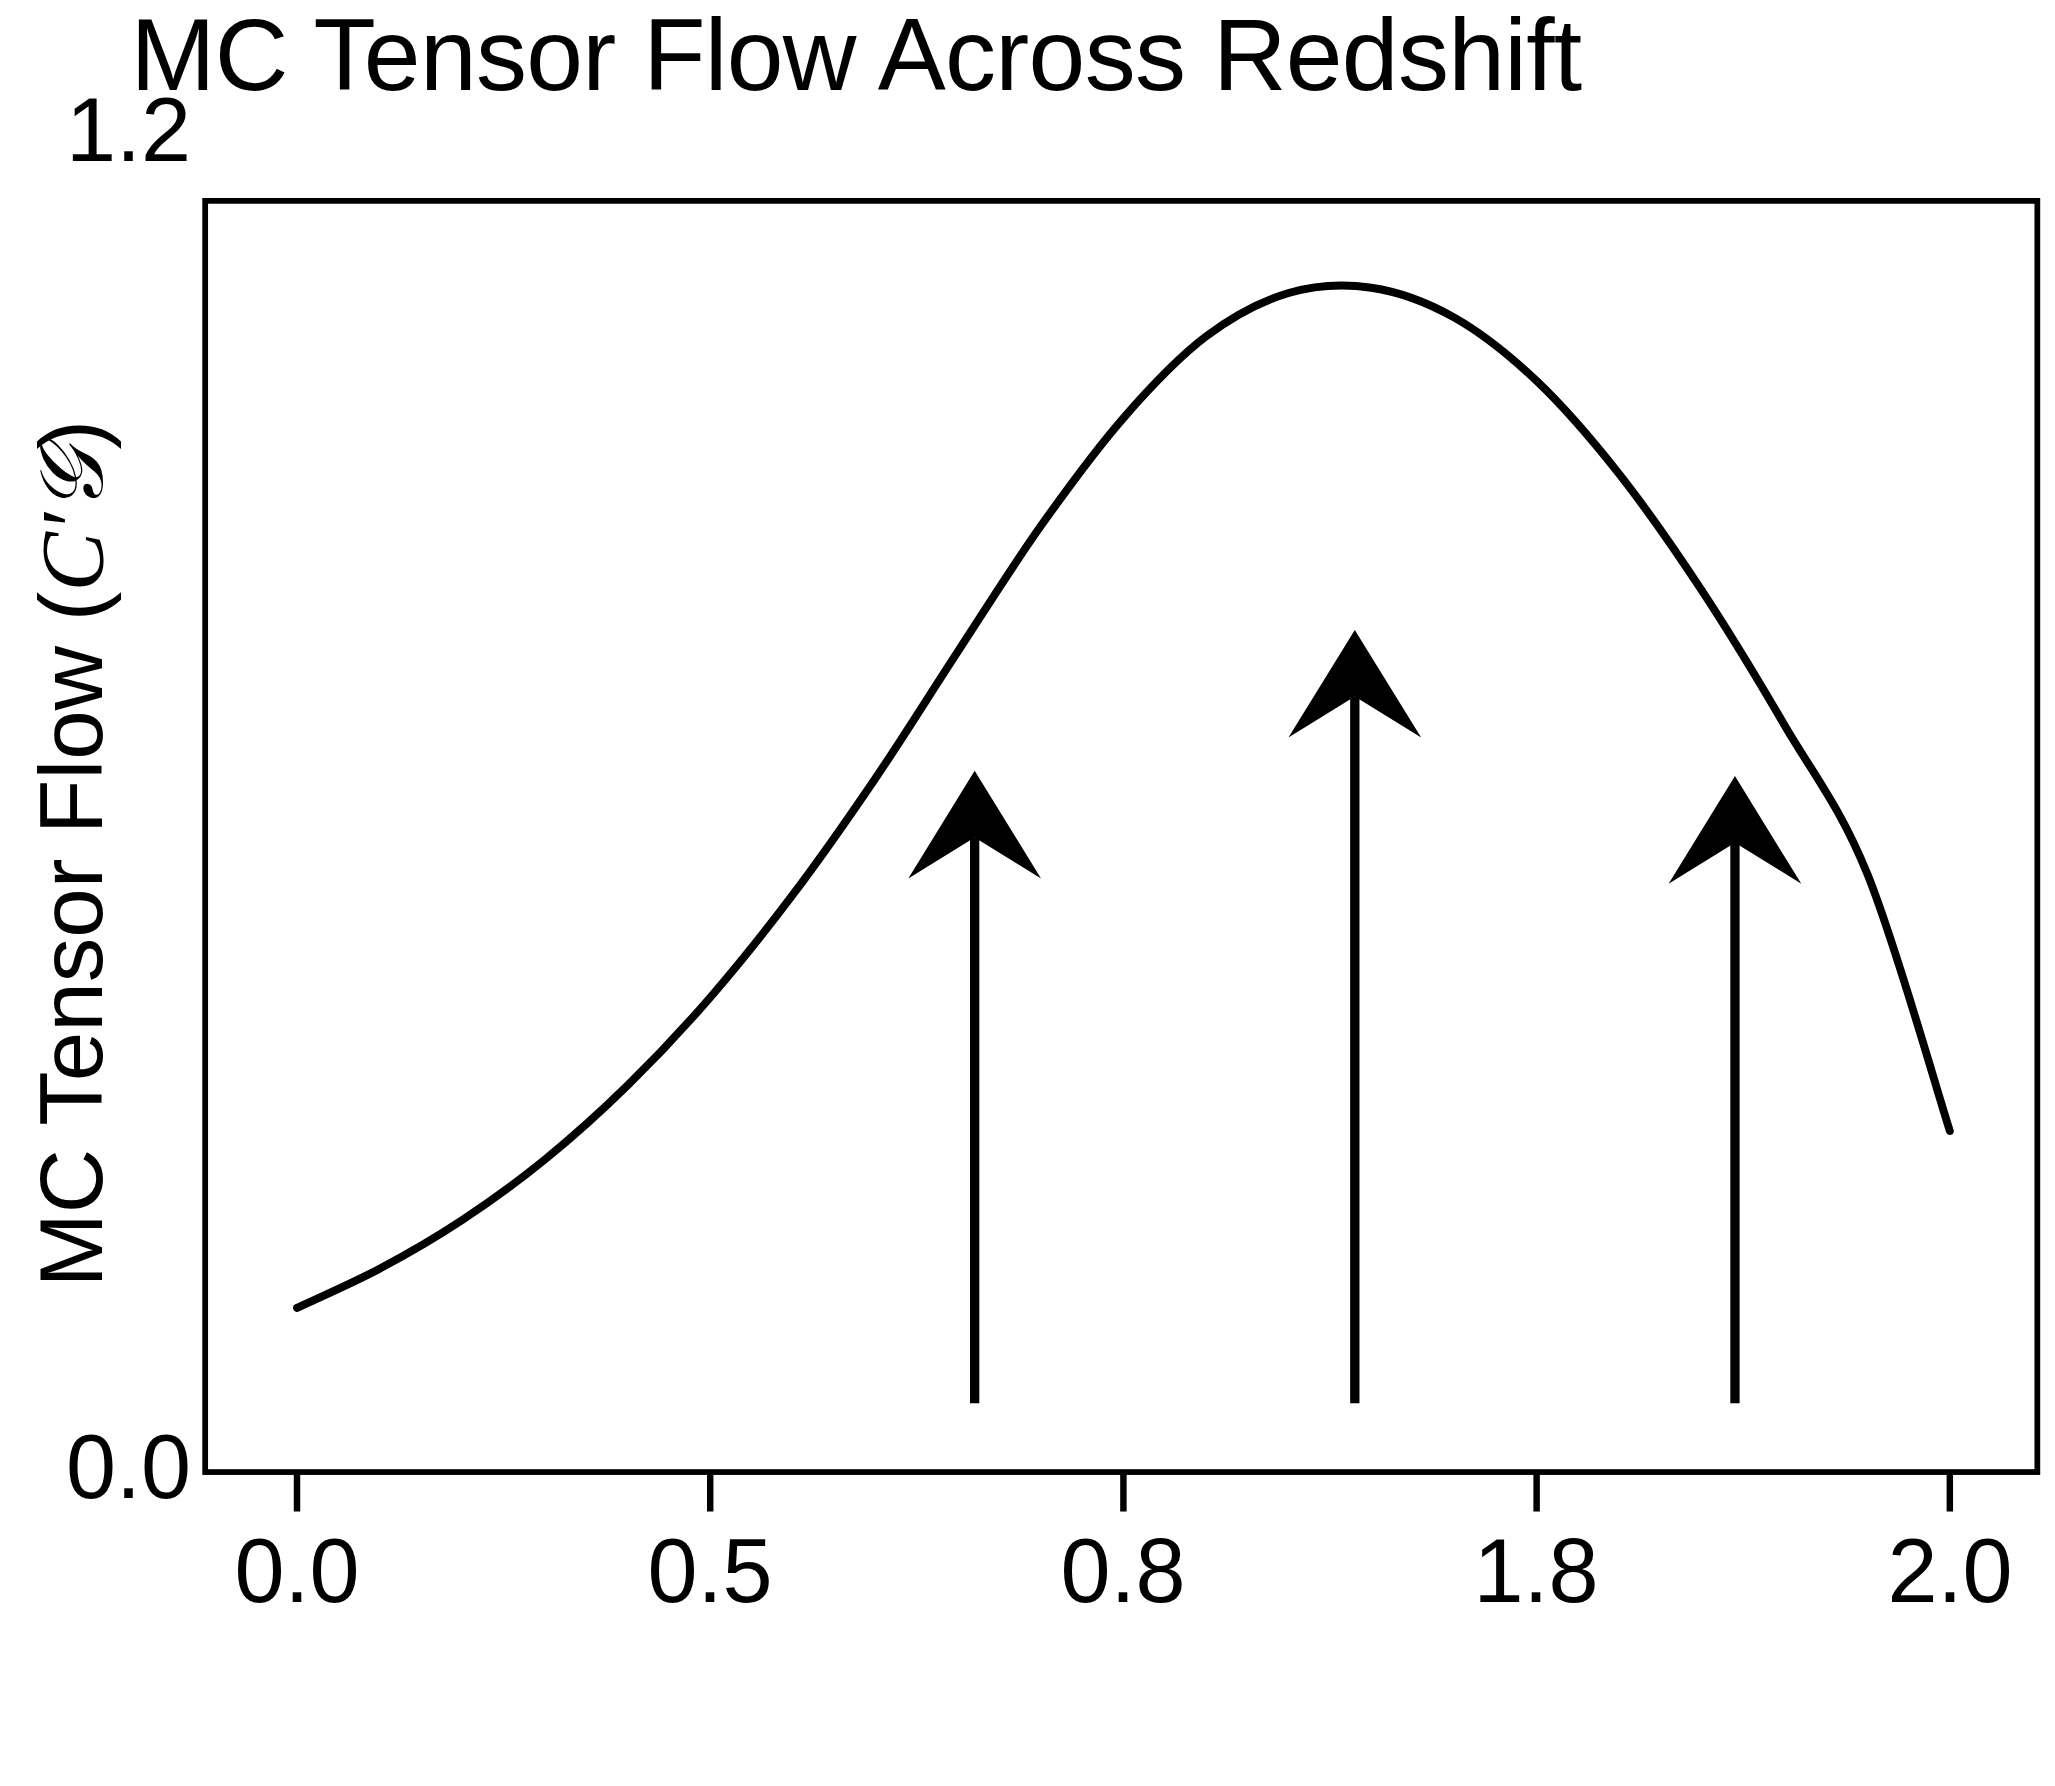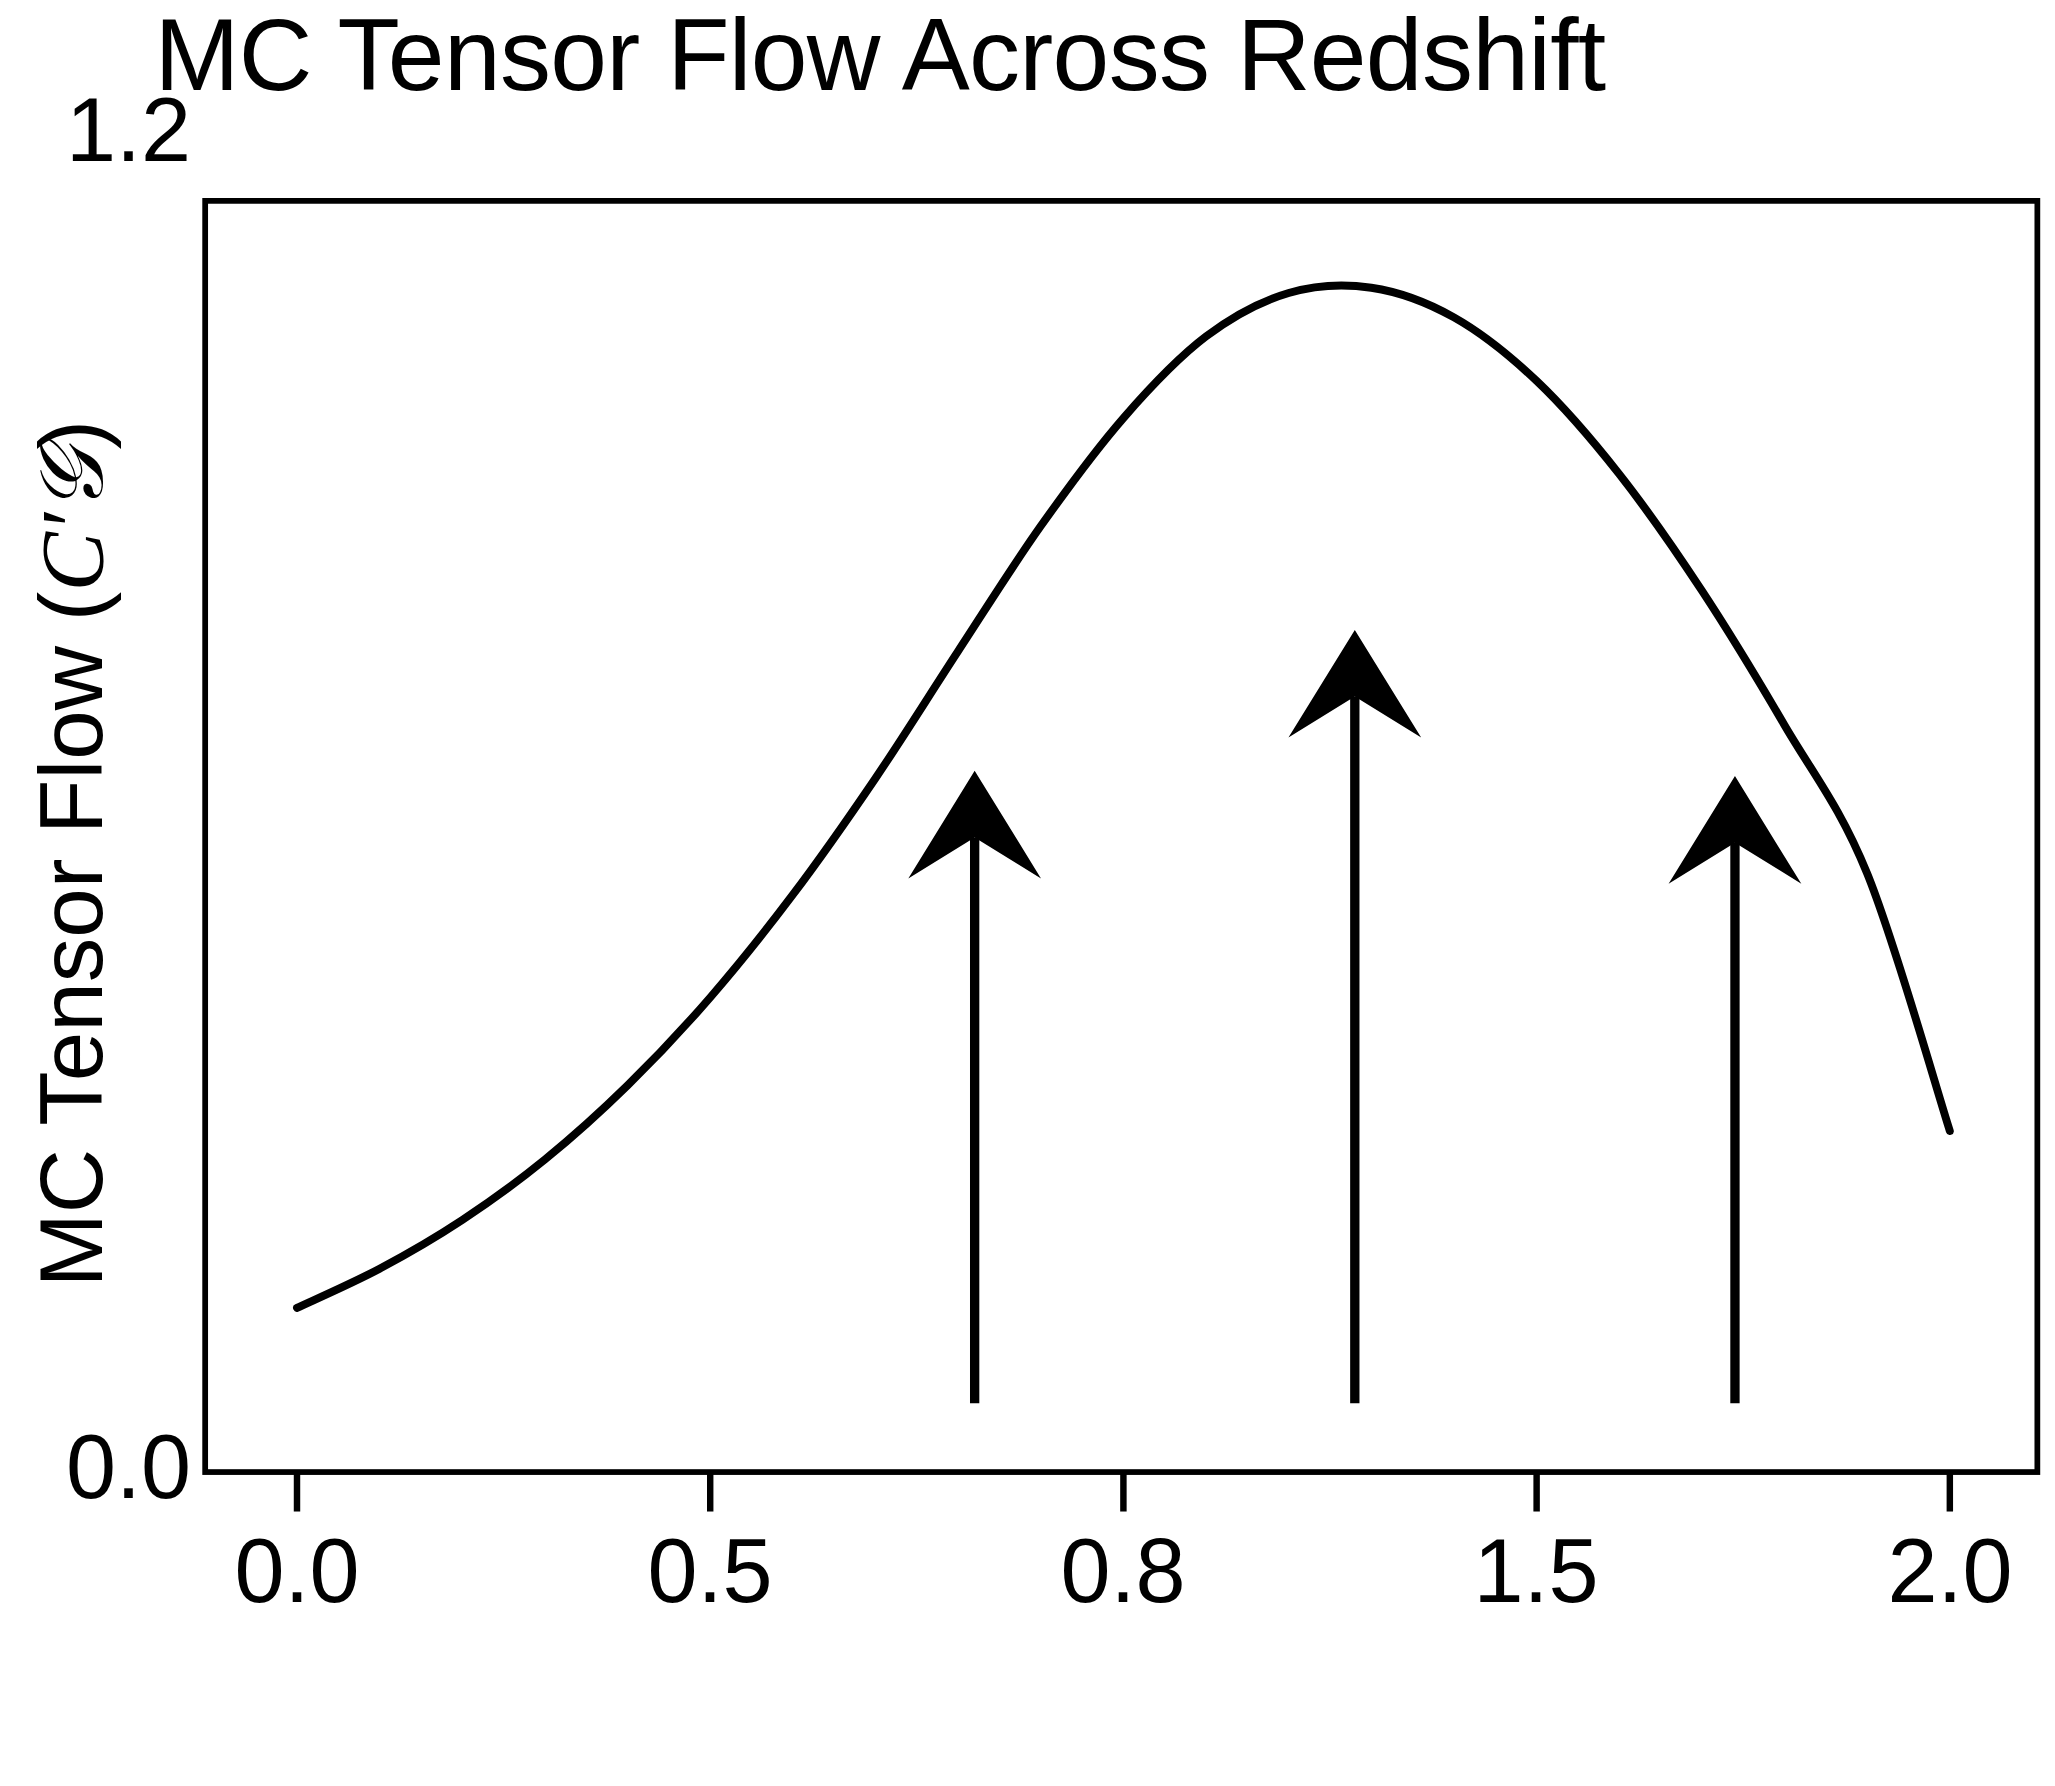--- a/index.html
+++ b/index.html
@@ -23,21 +23,20 @@
     position: absolute;
     left: 0;
     top: 4.3px;
     width: 1712px;
     text-align: center;
     font-size: 102px;
     line-height: 1.0;
     font-weight: 400;
     letter-spacing: -0.7px;
     white-space: nowrap;
-    padding-left: 24px;
   }
   #ylabel-wrap {
     position: absolute;
     left: -574px;
     top: 789px;
     width: 1291px;
     height: 129px;
     transform: rotate(-90deg);
     transform-origin: 50% 50%;
     display: flex;
@@ -107,21 +106,21 @@
   </div>
 
 
   <div class="ytick-label" id="ytick-top">1.2</div>
   <div class="ytick-label" id="ytick-bottom">0.0</div>
 
   <div id="xtick-labels">
       <div class="xtick-label" style="left: 297px;">0.0</div>
       <div class="xtick-label" style="left: 710px; text-align: center;">0.5</div>
       <div class="xtick-label" style="left: 1123px;">0.8</div>
-      <div class="xtick-label" style="left: 1536px;">1.5</div>
+      <div class="xtick-label" style="left: 1536px;">1.8</div>
       <div class="xtick-label" style="left: 1950px;">2.0</div>
     </div>
 
   <svg id="plot-svg" width="2056" height="1787" viewBox="0 0 2866 2491">
     <rect id="plot-bg" x="286" y="280" width="2554" height="1772" fill="#ffffff"></rect>
     <g id="xtick-marks">
         <line x1="414" x2="414" y1="2052" y2="2107" stroke="#000000" stroke-width="9"></line>
         <line x1="990" x2="990" y1="2052" y2="2107" stroke="#000000" stroke-width="9"></line>
         <line x1="1566" x2="1566" y1="2052" y2="2107" stroke="#000000" stroke-width="9"></line>
         <line x1="2142" x2="2142" y1="2052" y2="2107" stroke="#000000" stroke-width="9"></line>

